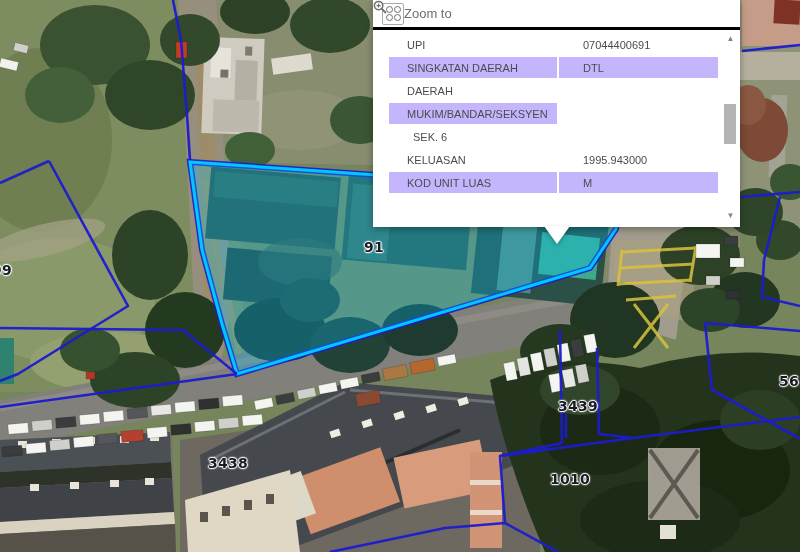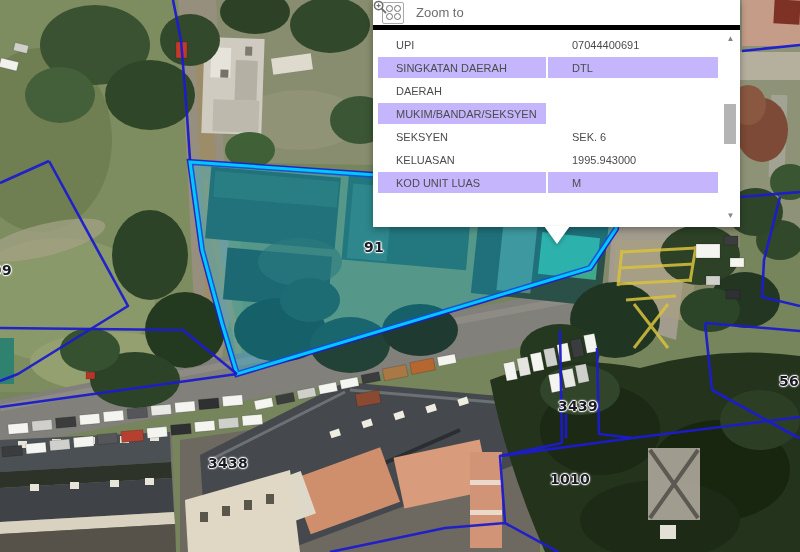--- a/index.html
+++ b/index.html
@@ -9,28 +9,28 @@
 
   
   .maplabel{position:absolute;transform:translate(-50%,-50%);
     font-family:"DejaVu Sans",sans-serif;font-size:14px;font-weight:bold;color:#1a1a22;
     text-shadow:-1px 0 1px #fff,1px 0 1px #fff,0 -1px 1px #fff,0 1px 1px #fff,0 0 3px #fff;
     letter-spacing:.3px;white-space:nowrap;}
 
   
   #popup{position:absolute;left:373px;top:0;width:367px;height:227px;background:#fff;
     box-shadow:0 2px 7px rgba(0,0,0,.35);}
-  #popup-header{height:30px;display:flex;align-items:center;gap:12px;padding-left:9px;
-    border-bottom:5px solid #000000;box-sizing:border-box;}
+  #popup-header{height:30px;display:flex;align-items:center;gap:0;padding-left:9px;
+    border-bottom:3px solid #000000;box-sizing:border-box;}
   .actions-btn{width:22px;height:22px;border:1px solid #a9a9a9;border-radius:2px;background:#fff;
     display:grid;grid-template-columns:7px 7px;grid-template-rows:7px 7px;gap:1px;
     place-content:center;cursor:pointer;padding:0;}
   .actions-btn i{width:5px;height:5px;border:1.4px solid #6e6e6e;border-radius:50%;display:block;}
   .zoomto{display:flex;align-items:center;gap:6px;color:#6e6e6e;font-size:13px;cursor:pointer;}
-  .attr-table{position:absolute;left:5px;top:34px;right:22px;}
+  .attr-table{position:absolute;left:16px;top:34px;right:22px;}
   .attr-row{display:flex;gap:2px;height:21px;margin-bottom:2px;font-size:11px;color:#4c4c4c;}
   .attr-row .cell{display:flex;align-items:center;background:#fff;}
   .attr-row .label{width:168px;padding-left:18px;box-sizing:border-box;}
   .attr-row .value{flex:1;padding-left:24px;box-sizing:border-box;}
   .attr-row.shaded .cell{background:#c4b5fd;}
   .scrollbar{position:absolute;right:2px;top:32px;bottom:4px;width:15px;}
   .caret{position:absolute;left:0;width:15px;text-align:center;color:#848484;font-size:8px;
     line-height:10px;cursor:pointer;user-select:none;}
   .caret.up{top:2px}.caret.down{bottom:2px}
   .thumb{position:absolute;left:1px;top:72px;width:12px;height:40px;background:#b4b4b4;cursor:pointer;}
@@ -322,21 +322,20 @@
       <div class="cell label">SINGKATAN DAERAH</div>
       <div class="cell value">DTL</div>
     </div>
     <div class="attr-row">
       <div class="cell label">DAERAH</div>
     </div>
     <div class="attr-row shaded">
       <div class="cell label">MUKIM/BANDAR/SEKSYEN</div>
     </div>
     <div class="attr-row">
-      <div class="cell label">SEKSYEN</div>
       <div class="cell value">SEK. 6</div>
     </div>
     <div class="attr-row">
       <div class="cell label">KELUASAN</div>
       <div class="cell value">1995.943000</div>
     </div>
     <div class="attr-row shaded">
       <div class="cell label">KOD UNIT LUAS</div>
       <div class="cell value">M</div>
     </div>

